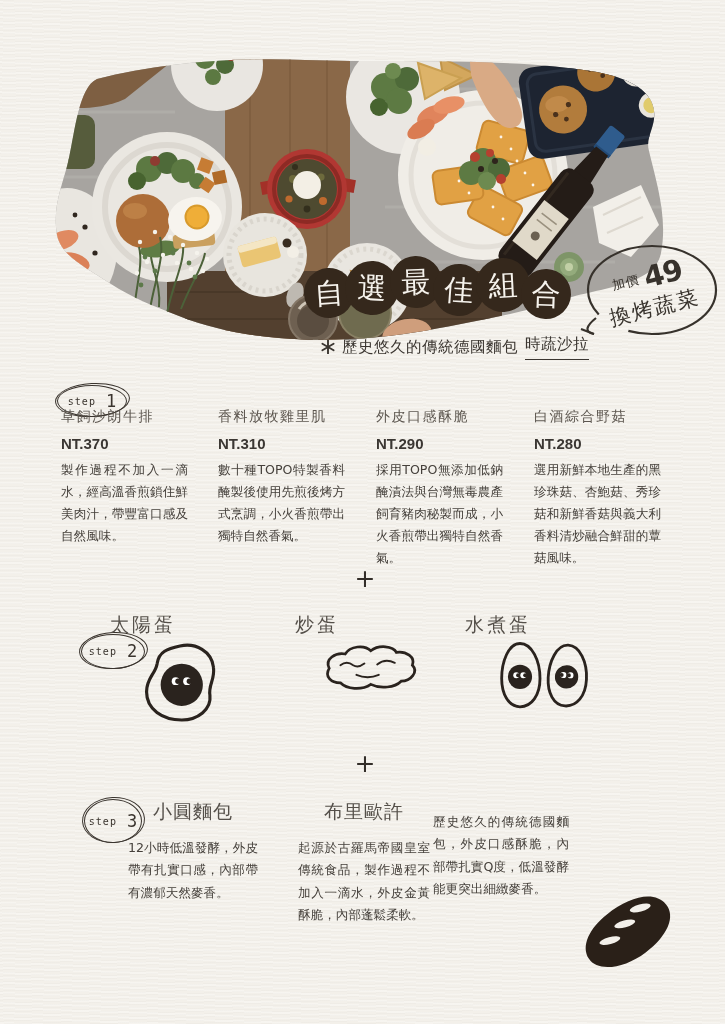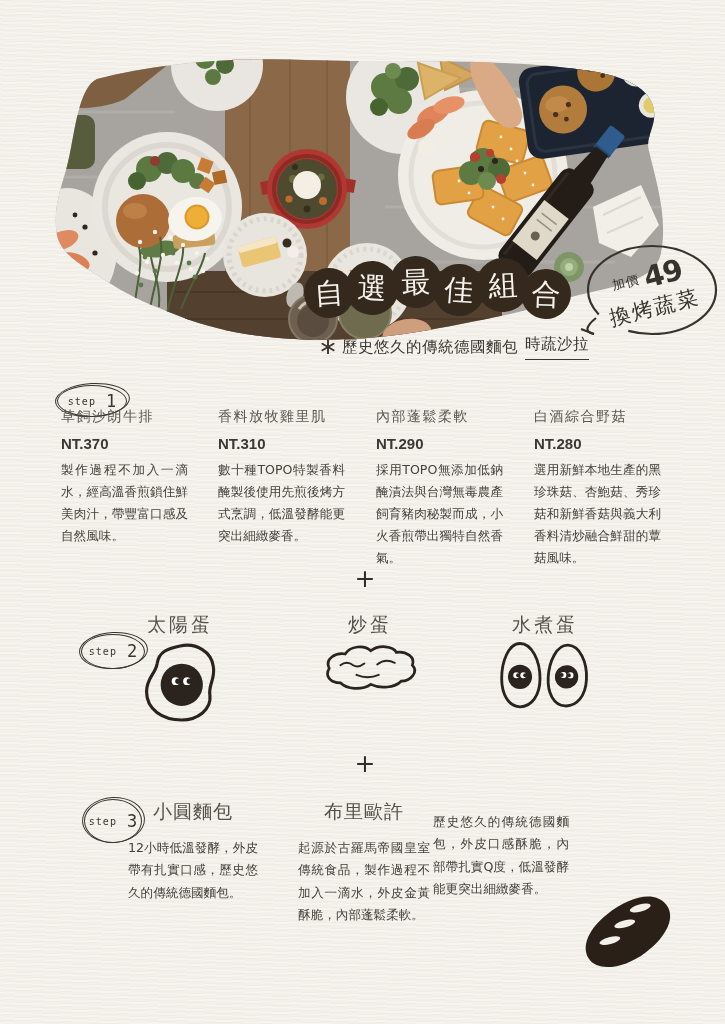--- a/index.html
+++ b/index.html
@@ -55,21 +55,21 @@
   .item-price{margin-top:9px;text-align:left;font-family:"Liberation Sans",sans-serif;
       font-weight:bold;font-size:15px;color:#3b3733;padding-right:2px;}
   .item-desc{margin-top:7px;font-size:12.6px;line-height:1.75;text-align:justify;color:#45403b;}
 
   
   .plus{width:40px;text-align:center;font-size:25px;color:#332e29;font-weight:400;}
   .plus1{left:345px;top:564px;}
   .plus2{left:345px;top:749px;}
 
   
-  .s2col{position:absolute;top:612px;text-align:center;}
+  .s2col{position:absolute;top:612px;}
   .s2c1{left:110px;width:140px;}
   .s2c2{left:295px;width:150px;}
   .s2c3{left:465px;width:160px;}
   .opt-name{font-size:19px;letter-spacing:3px;color:#55504a;white-space:nowrap;}
   .s2col svg{display:block;margin:0 auto;}
   .mt16{margin-top:14px;} .mt40{margin-top:38px;} .mt24{margin-top:22px;}
 
   
   .s3col{position:absolute;top:799px;}
   .s3c1{left:128px;width:130px;}
@@ -366,24 +366,24 @@
   </div>
 
   <div class="s1col c1">
     <div class="item-name">草飼沙朗牛排</div>
     <div class="item-price">NT.370</div>
     <div class="item-desc">製作過程不加入一滴水，經高溫香煎鎖住鮮美肉汁，帶豐富口感及自然風味。</div>
   </div>
   <div class="s1col c2">
     <div class="item-name">香料放牧雞里肌</div>
     <div class="item-price">NT.310</div>
-    <div class="item-desc">數十種TOPO特製香料醃製後使用先煎後烤方式烹調，低溫發酵能更突出細緻麥香。</div>
+    <div class="item-desc">數十種TOPO特製香料醃製後使用先煎後烤方式烹調，小火香煎帶出獨特自然香氣。</div>
   </div>
   <div class="s1col c3">
-    <div class="item-name">內部蓬鬆柔軟</div>
+    <div class="item-name">外皮口感酥脆</div>
     <div class="item-price">NT.290</div>
     <div class="item-desc">採用TOPO無添加低鈉醃漬法與台灣無毒農產飼育豬肉秘製而成，小火香煎帶出獨特自然香氣。</div>
   </div>
   <div class="s1col c4">
     <div class="item-name">白酒綜合野菇</div>
     <div class="item-price">NT.280</div>
     <div class="item-desc">選用新鮮本地生產的黑珍珠菇、杏鮑菇、秀珍菇和新鮮香菇與義大利香料清炒融合鮮甜的蕈菇風味。</div>
   </div>
 
   <div class="abs plus plus1">+</div>
@@ -440,21 +440,21 @@
 
   <div class="abs plus plus2">+</div>
 
   <div class="oval s3badge">
     <span class="step-word">step</span>
     <span class="step-num">3</span>
   </div>
 
   <div class="s3col s3c1">
     <div class="bread-name">小圓麵包</div>
-    <div class="bread-desc">12小時低溫發酵，外皮帶有扎實口感，歷史悠久的傳統德國麵包。</div>
+    <div class="bread-desc">12小時低溫發酵，外皮帶有扎實口感，內部帶有濃郁天然麥香。</div>
   </div>
   <div class="s3col s3c2">
     <div class="bread-name">布里歐許</div>
     <div class="bread-desc">起源於古羅馬帝國皇室傳統食品，製作過程不加入一滴水，外皮金黃酥脆，內部蓬鬆柔軟。</div>
   </div>
   <div class="s3col s3c3">
     <div class="bread-desc">歷史悠久的傳統德國麵包，外皮口感酥脆，內部帶扎實Q度，低溫發酵能更突出細緻麥香。</div>
   </div>
 
   <svg class="abs bread-ill" viewBox="0 0 140 110">

